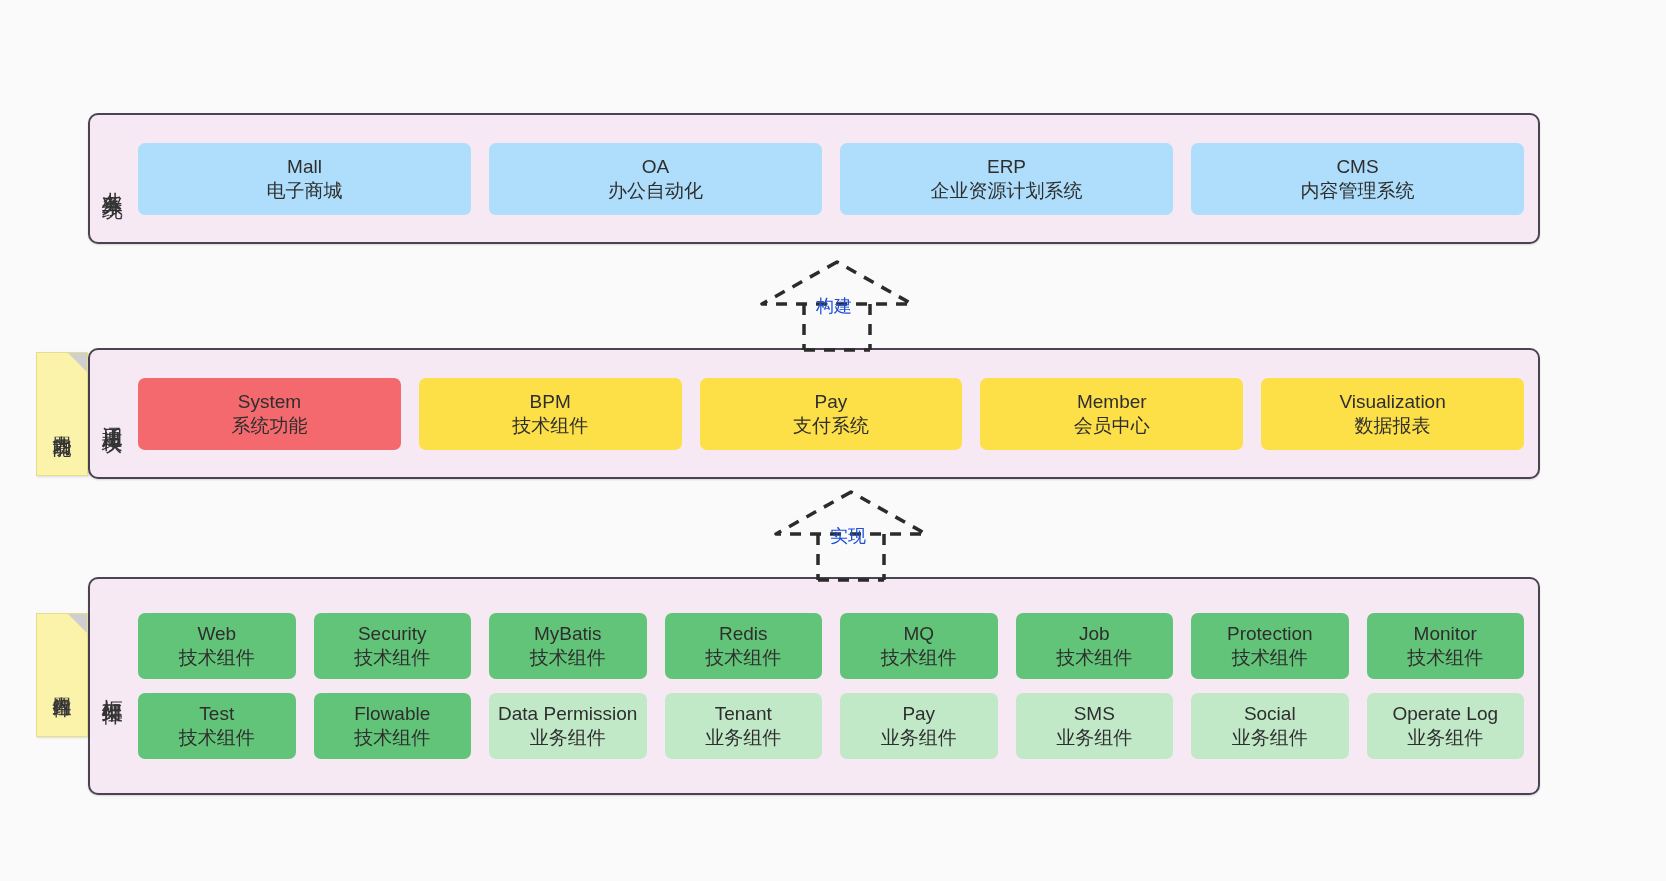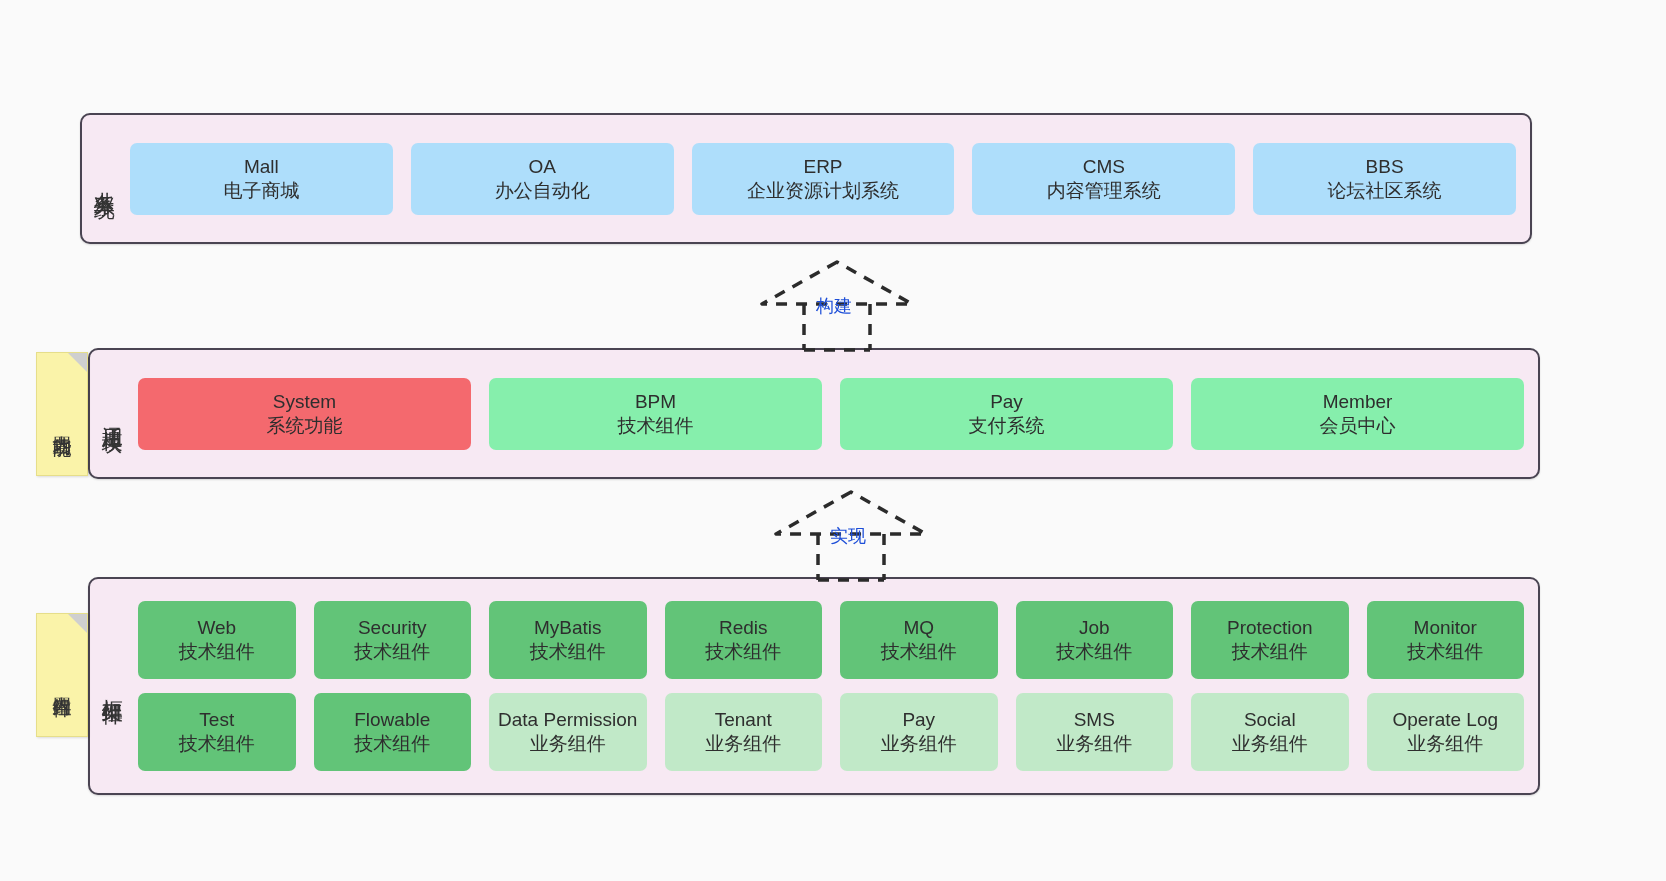--- a/index.html
+++ b/index.html
@@ -80,32 +80,32 @@
     box-sizing: border-box;
     padding: 6px 4px;
     min-width: 0;
   }
   .node .t-en { display: block; }
   .node .t-cn { display: block; }
 
   
   .fill-blue        { background: #AEDEFB; }
   .fill-red         { background: #F4696E; }
-  .fill-pink        { background: #86efac; }
+  .fill-pink        { background: #fde047; }
   .fill-green       { background: #62C478; }
   .fill-lightgreen  { background: #C1E9C8; }
 
   
-  #layer-business   { left: 80px;  top: 113px; width: 1452px; height: 131px; }
+  #layer-business   { left: 88px;  top: 113px; width: 1452px; height: 131px; }
   #layer-common     { left: 88px;  top: 348px; width: 1452px; height: 131px; }
   #layer-framework  { left: 88px;  top: 577px; width: 1452px; height: 218px; }
 
   #layer-business  .node,
   #layer-common    .node  { height: 72px; }
-  #layer-framework .node  { height: 78px; text-align: right; }
+  #layer-framework .node  { height: 66px; text-align: right; }
 
   
   .sticky {
     position: absolute;
     width: 52px;
     background: #FAF3A9;
     border: 1px solid #E6DE8A;
     box-sizing: border-box;
     display: flex;
     align-items: center;
@@ -170,24 +170,20 @@
           <span class="t-cn">办公自动化</span>
         </div>
         <div class="node fill-blue">
           <span class="t-en">ERP</span>
           <span class="t-cn">企业资源计划系统</span>
         </div>
         <div class="node fill-blue">
           <span class="t-en">CMS</span>
           <span class="t-cn">内容管理系统</span>
         </div>
-        <div class="node fill-blue">
-          <span class="t-en">BBS</span>
-          <span class="t-cn">论坛社区系统</span>
-        </div>
       </div>
     </div>
   </div>
 
   <div class="connector" id="connector-build">
     <svg width="190" height="92" viewBox="0 0 190 92" fill="none">
       <path d="M95 4 L20 46 L170 46 Z" stroke="#2B2B2B" stroke-width="3.5" stroke-dasharray="11 9" fill="none" stroke-linejoin="round"></path>
       <path d="M62 46 L62 92 M128 46 L128 92 M62 92 L128 92" stroke="#2B2B2B" stroke-width="3.5" stroke-dasharray="11 9" fill="none"></path>
     </svg>
     <span class="connector-label">构建</span>
@@ -209,20 +205,24 @@
           <span class="t-cn">技术组件</span>
         </div>
         <div class="node fill-pink">
           <span class="t-en">Pay</span>
           <span class="t-cn">支付系统</span>
         </div>
         <div class="node fill-pink">
           <span class="t-en">Member</span>
           <span class="t-cn">会员中心</span>
         </div>
+        <div class="node fill-pink">
+          <span class="t-en">Visualization</span>
+          <span class="t-cn">数据报表</span>
+        </div>
       </div>
     </div>
   </div>
 
   <div class="connector" id="connector-realize">
     <svg width="190" height="92" viewBox="0 0 190 92" fill="none">
       <path d="M95 4 L20 46 L170 46 Z" stroke="#2B2B2B" stroke-width="3.5" stroke-dasharray="11 9" fill="none" stroke-linejoin="round"></path>
       <path d="M62 46 L62 92 M128 46 L128 92 M62 92 L128 92" stroke="#2B2B2B" stroke-width="3.5" stroke-dasharray="11 9" fill="none"></path>
     </svg>
     <span class="connector-label">实现</span>

